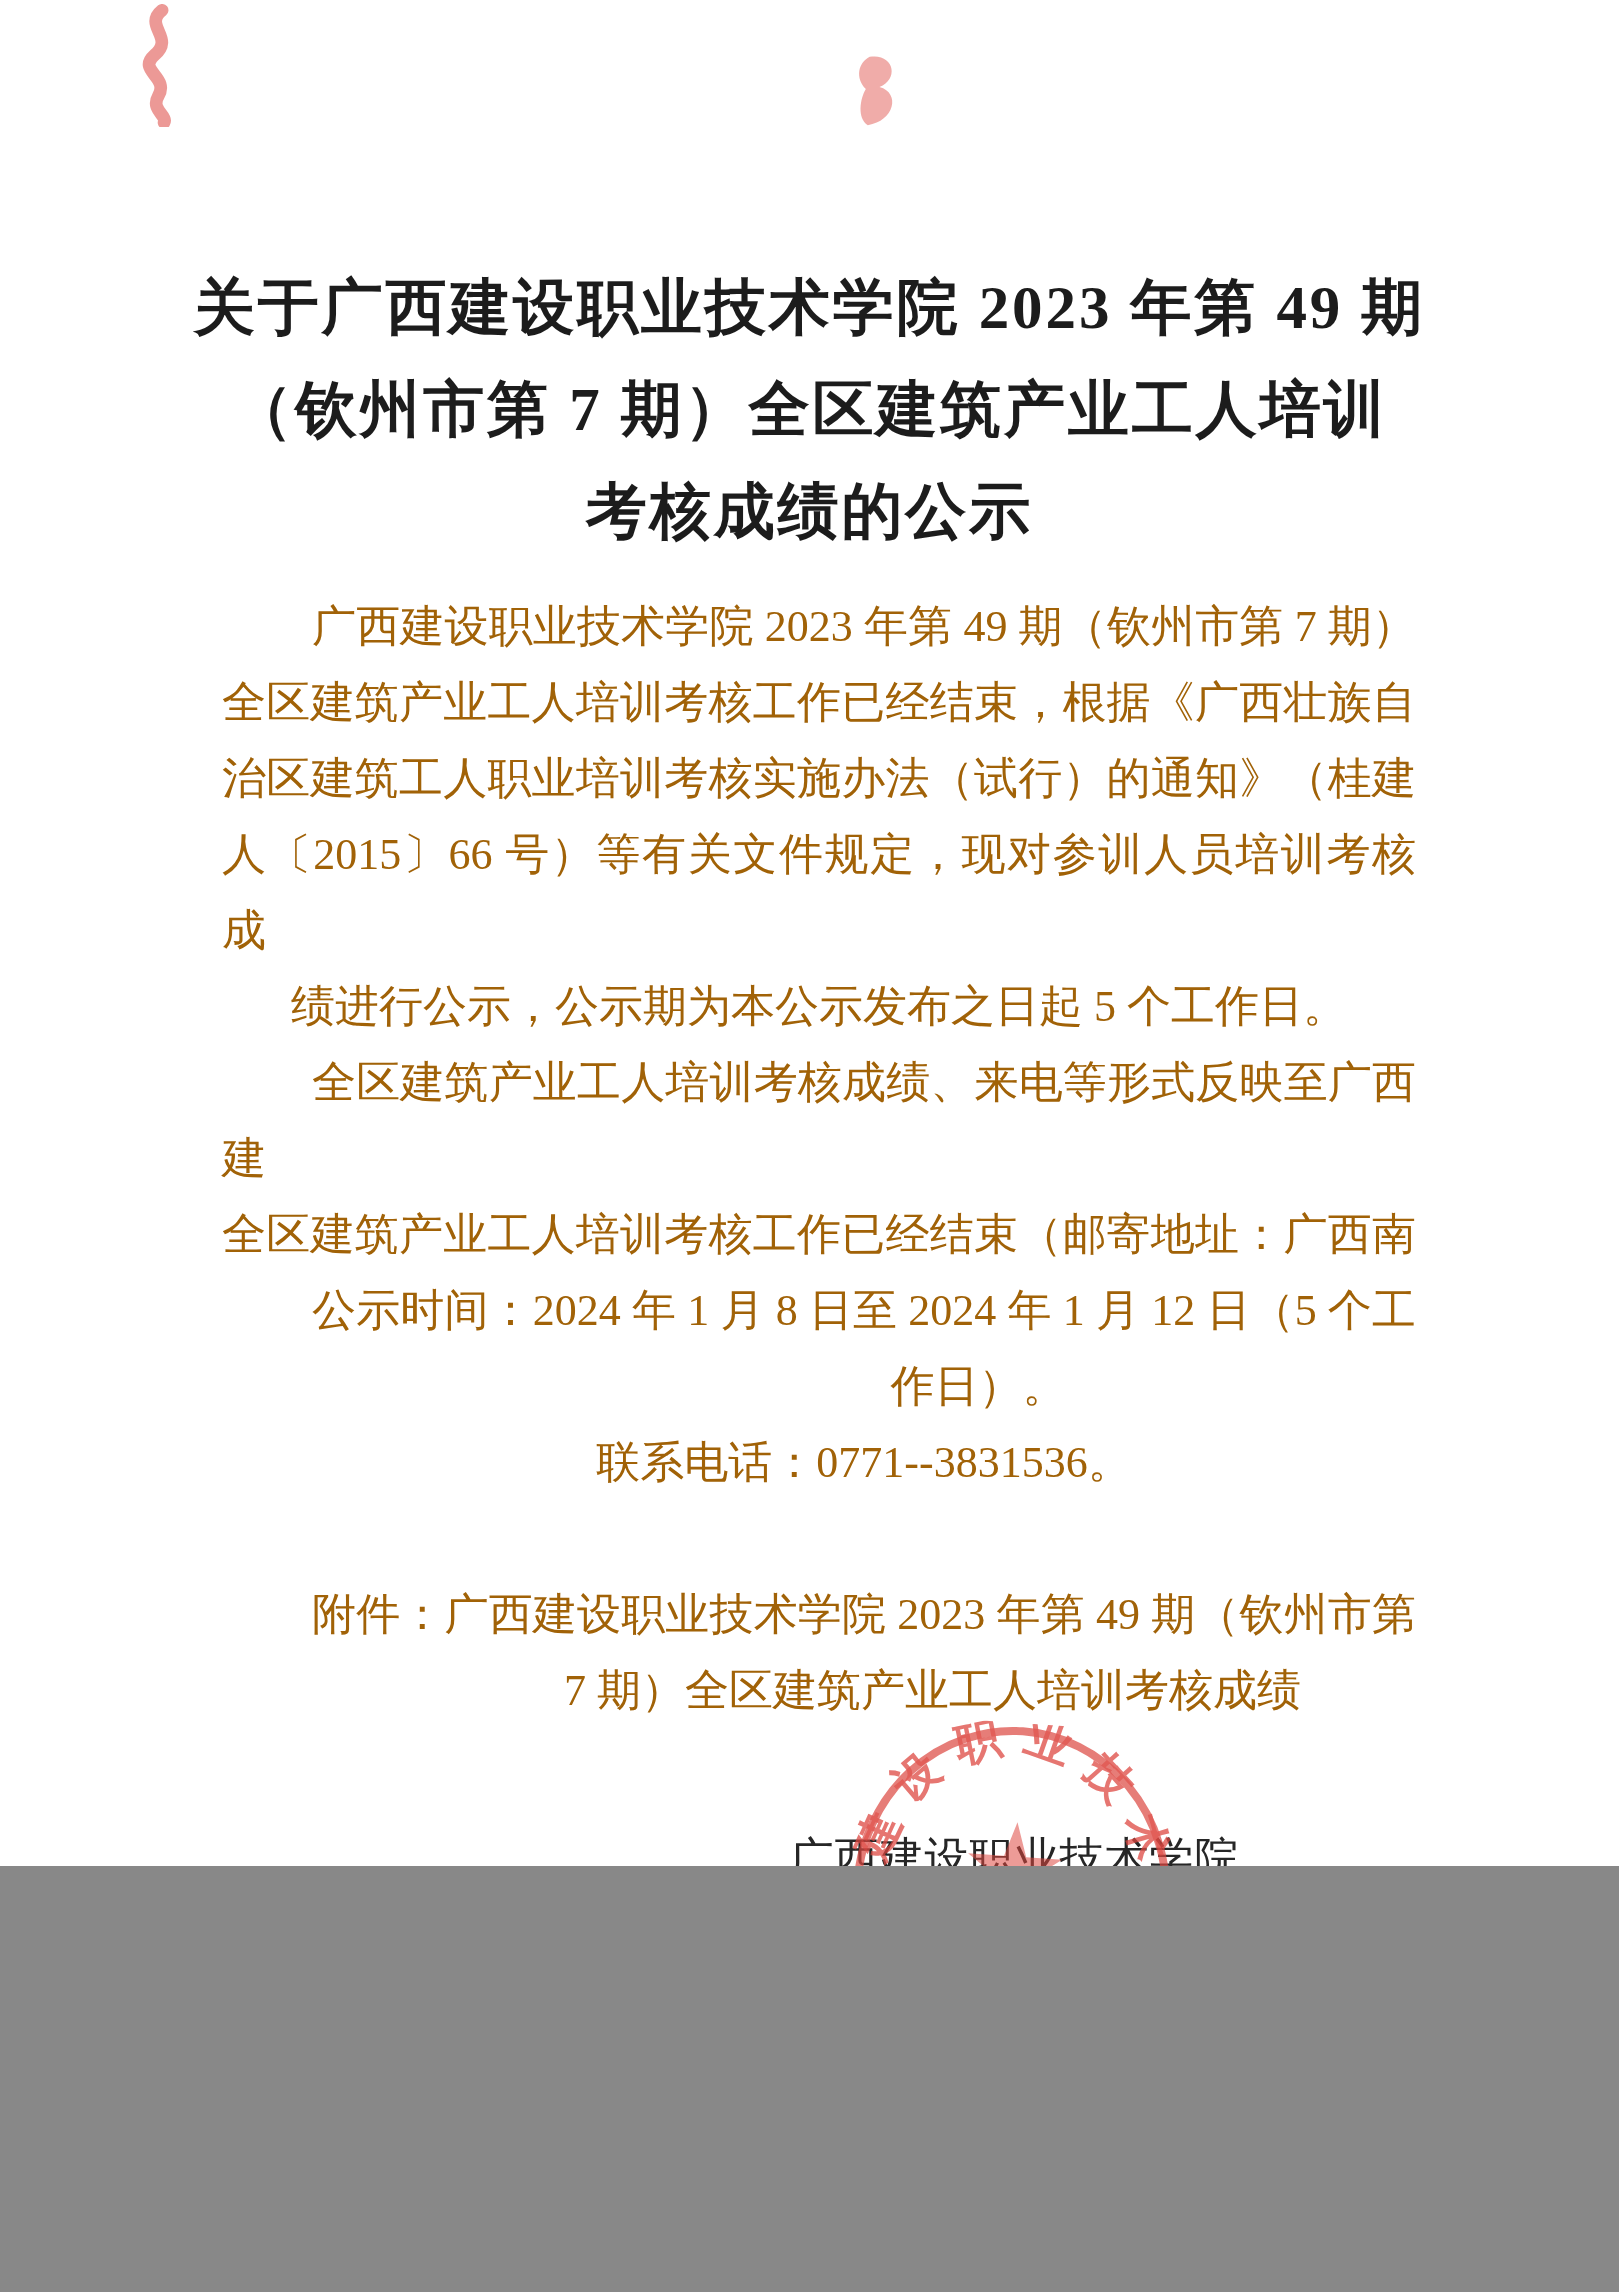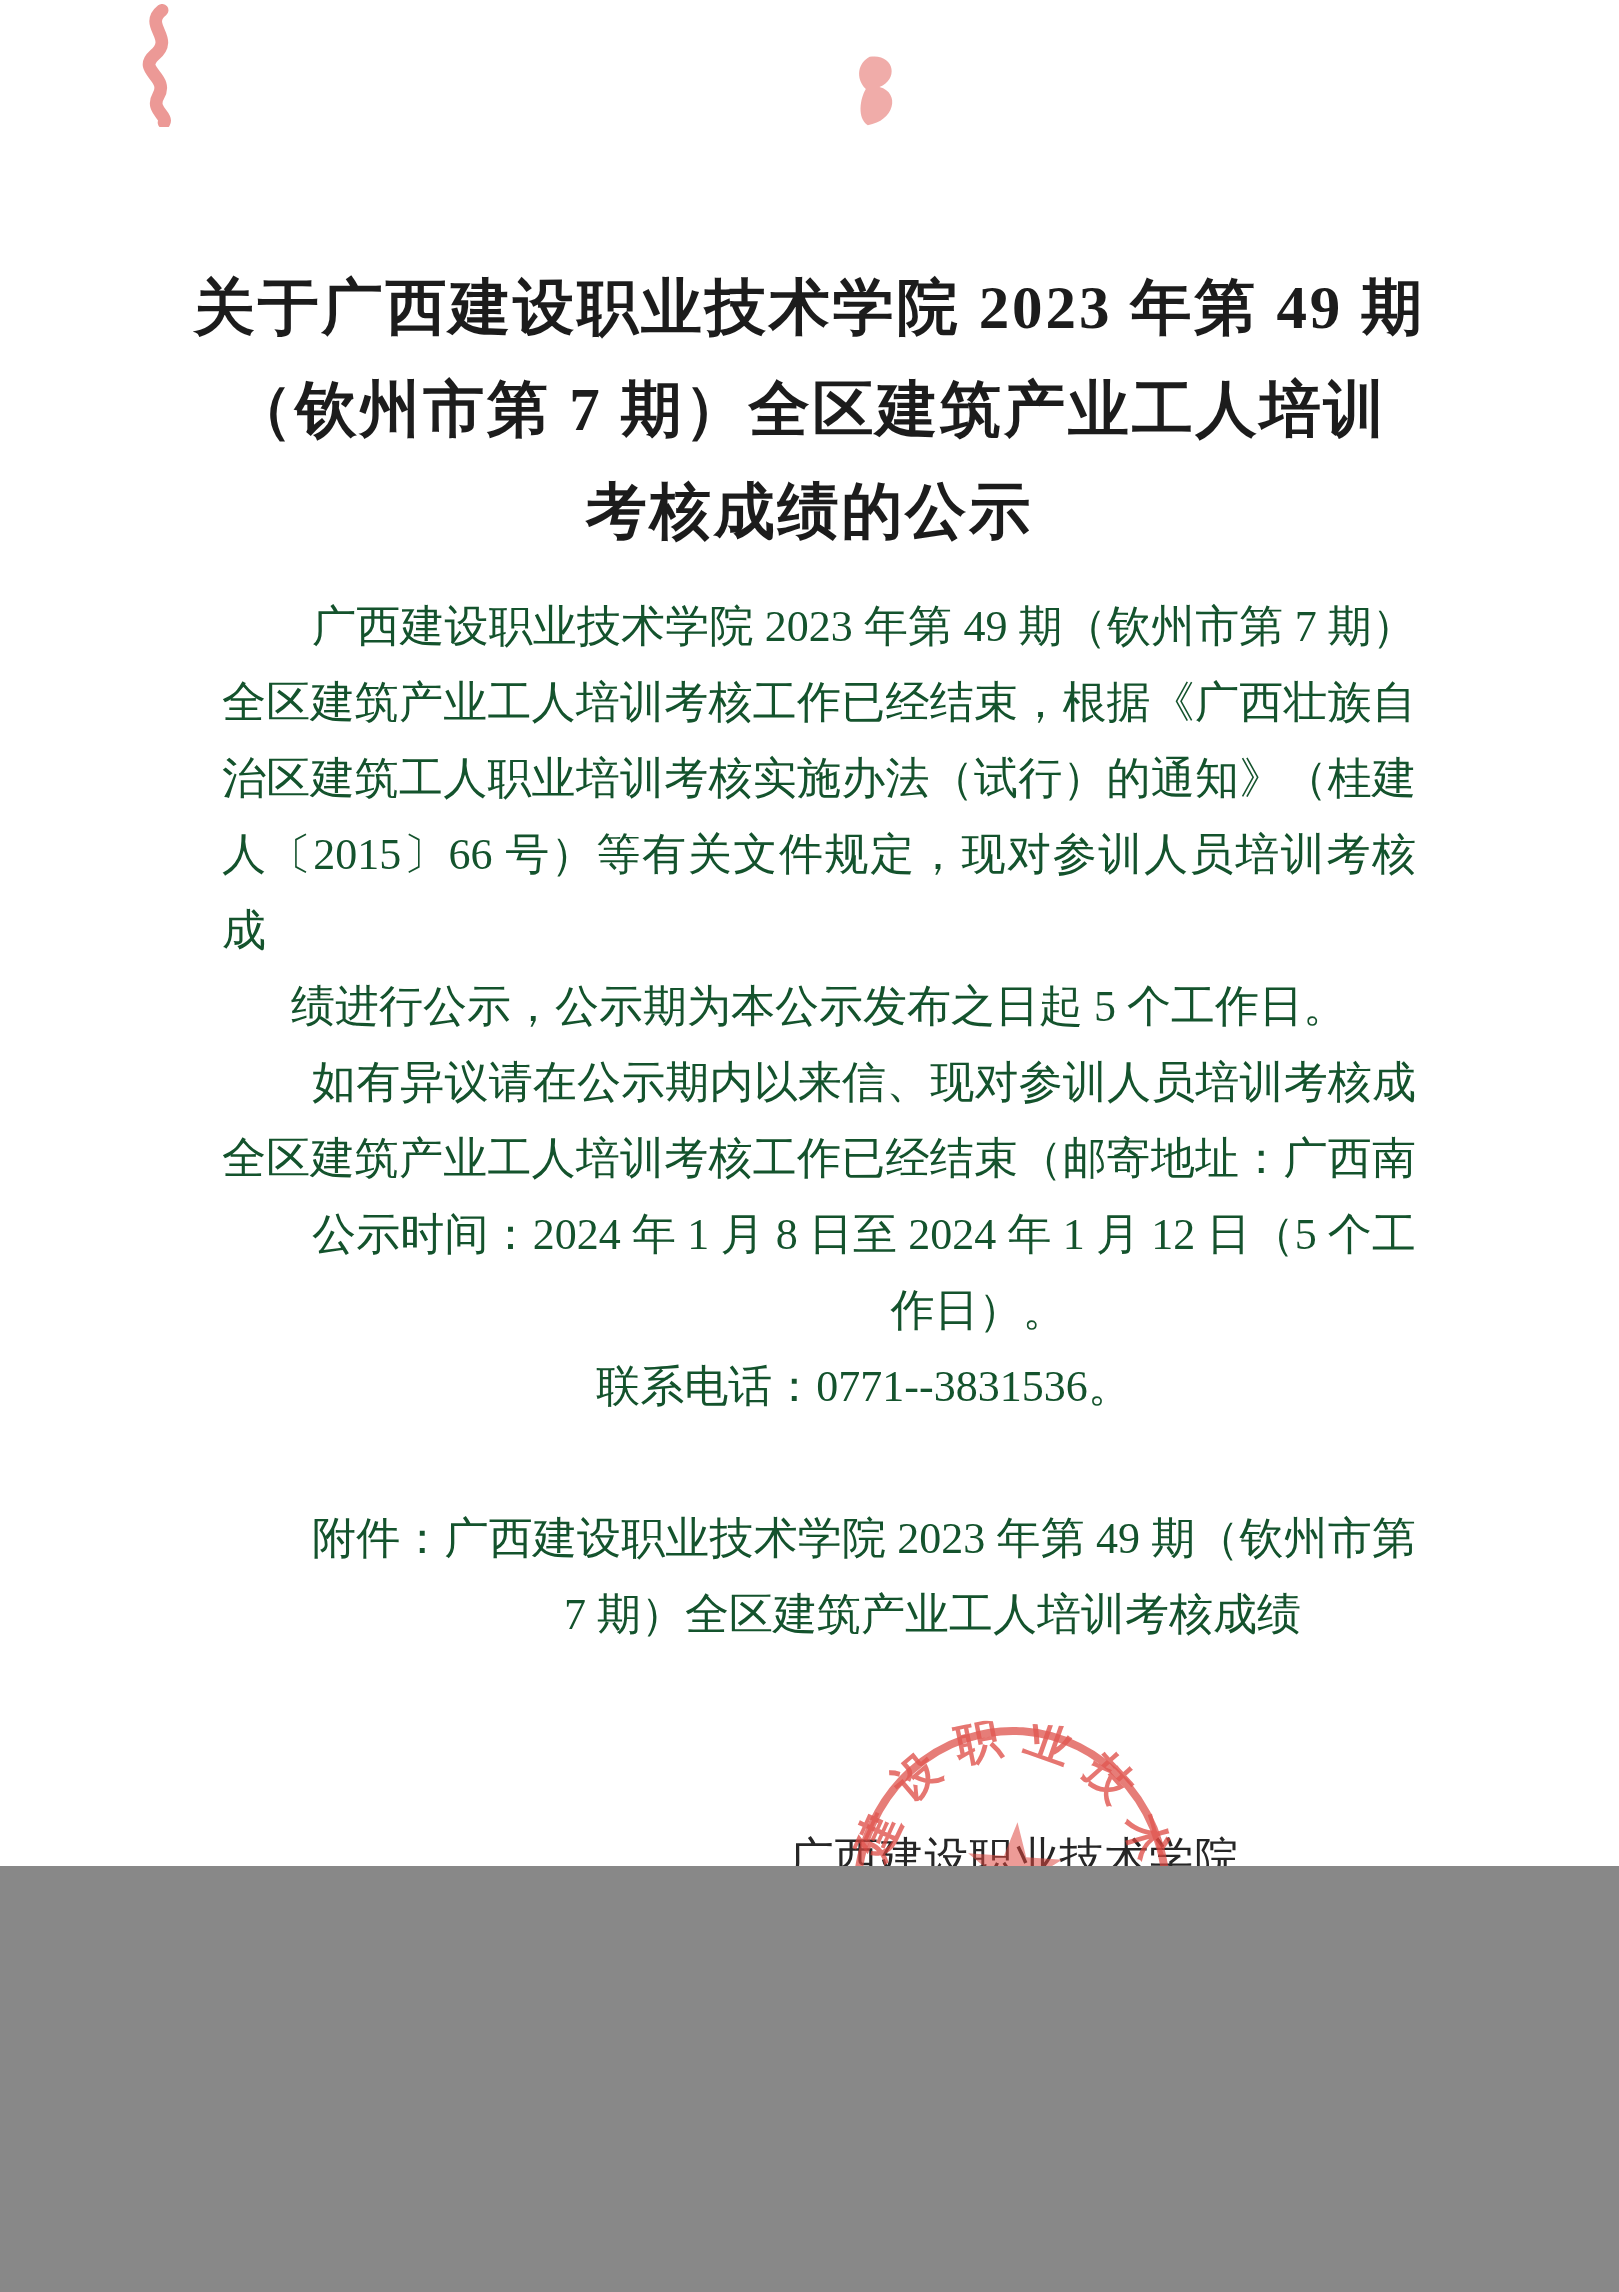--- a/index.html
+++ b/index.html
@@ -21,21 +21,21 @@
     font-size:61px; font-weight:700;
     line-height:102px; letter-spacing:2.9px;
     color:#1c1c1c;
   }
   .title .tline { white-space:nowrap; }
 
   
   .body-block {
     position:absolute; top:589px; left:222px; width:1194px;
     font-size:44px; line-height:76px;
-    color:#14532d;
+    color:#a16207;
   }
   .line { min-height:76px;text-align:center; }
   .fill { text-align:justify; text-align-last:justify; }
   .ind2 { text-indent:90px; }
   .cont-time { padding-left:319px; }
   .cont-attach { padding-left:227px; }
   .blank { height:76px; }
 
   
   .signature {
@@ -92,21 +92,21 @@
     <div class="tline">考核成绩的公示</div>
   </h1>
 
   <div class="body-block">
     <div class="line fill ind2">广西建设职业技术学院 2023 年第 49 期（钦州市第 7 期）</div>
     <div class="line fill">全区建筑产业工人培训考核工作已经结束，根据《广西壮族自</div>
     <div class="line fill">治区建筑工人职业培训考核实施办法（试行）的通知》（桂建</div>
     <div class="line fill">人〔2015〕66 号）等有关文件规定，现对参训人员培训考核成</div>
     <div class="line">绩进行公示，公示期为本公示发布之日起 5 个工作日。</div>
 
-    <div class="line fill ind2">如有异议请在公示期内以来信、现对参训人员培训考核成</div>
+    <div class="line fill ind2">全区建筑产业工人培训考核成绩、来电等形式反映至广西建</div>
     <div class="line fill">全区建筑产业工人培训考核工作已经结束（邮寄地址：广西南</div>
 
     <div class="line fill ind2">公示时间：2024 年 1 月 8 日至 2024 年 1 月 12 日（5 个工</div>
     <div class="line cont-time">作日）。</div>
 
     <div class="line ind2">联系电话：0771--3831536。</div>
 
     <div class="line blank"></div>
 
     <div class="line fill ind2">附件：广西建设职业技术学院 2023 年第 49 期（钦州市第</div>

